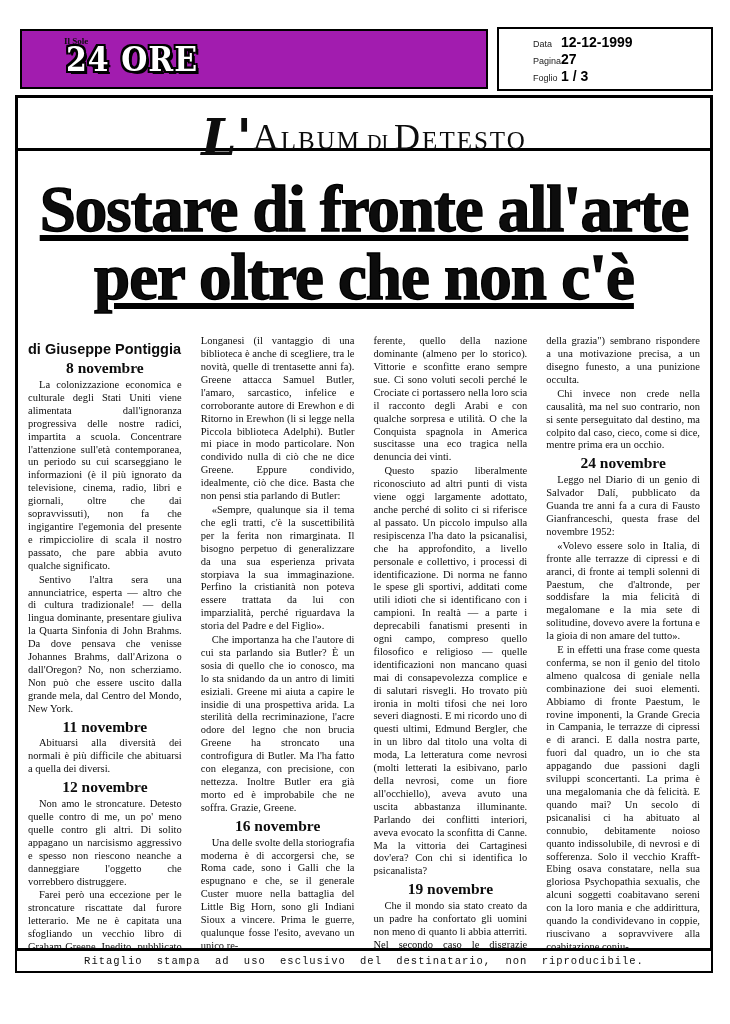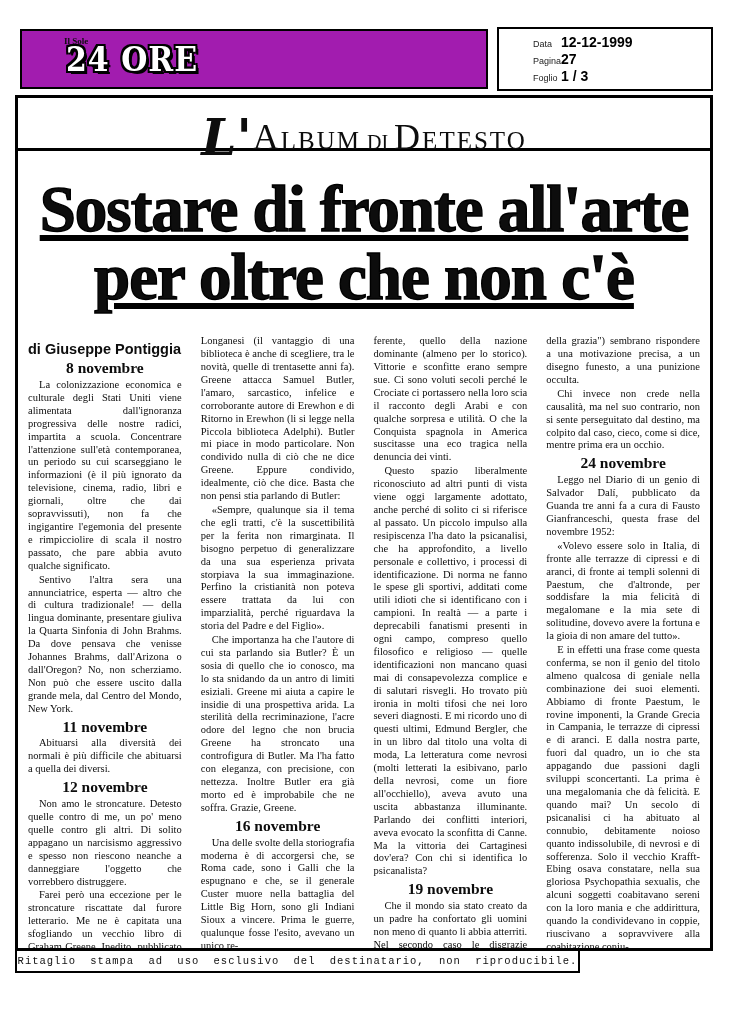--- a/index.html
+++ b/index.html
@@ -112,21 +112,21 @@
     white-space: nowrap;
   }
   .col h3.heading {
     font-weight: bold;
     font-size: 15.5px; text-align: center;
     margin: 5px 0 4px;
   }
 
   
   .footer-box {
-    left: 15px; top: 949px; width: 565px; height: 24px;
+    left: 15px; top: 949px; width: 698px; height: 24px;
     border: 2px solid #000; background: #fff;
     display: flex; align-items: center; justify-content: center;
   }
   .footer-text {
     font-family: "Liberation Mono", "DejaVu Sans Mono", monospace;
     font-size: 10.5px; letter-spacing: 1px; word-spacing: 7px;
     color: #111; white-space: nowrap;
   }
 </style>
 </head>

